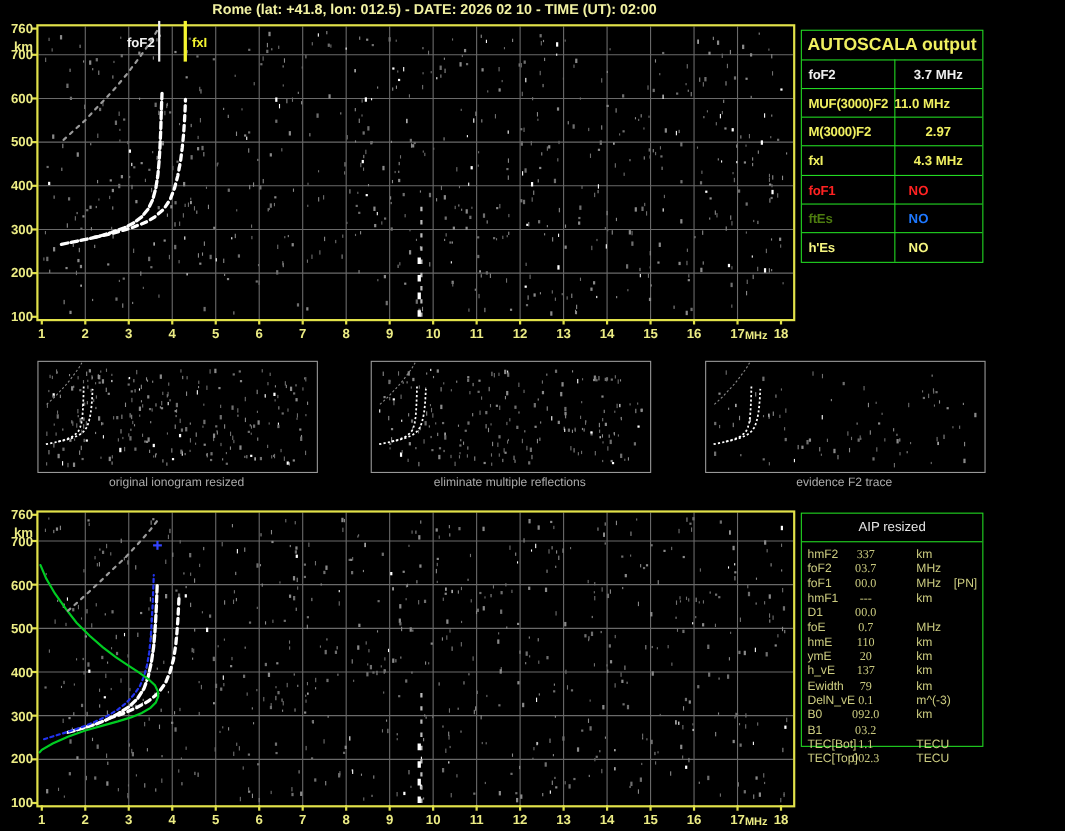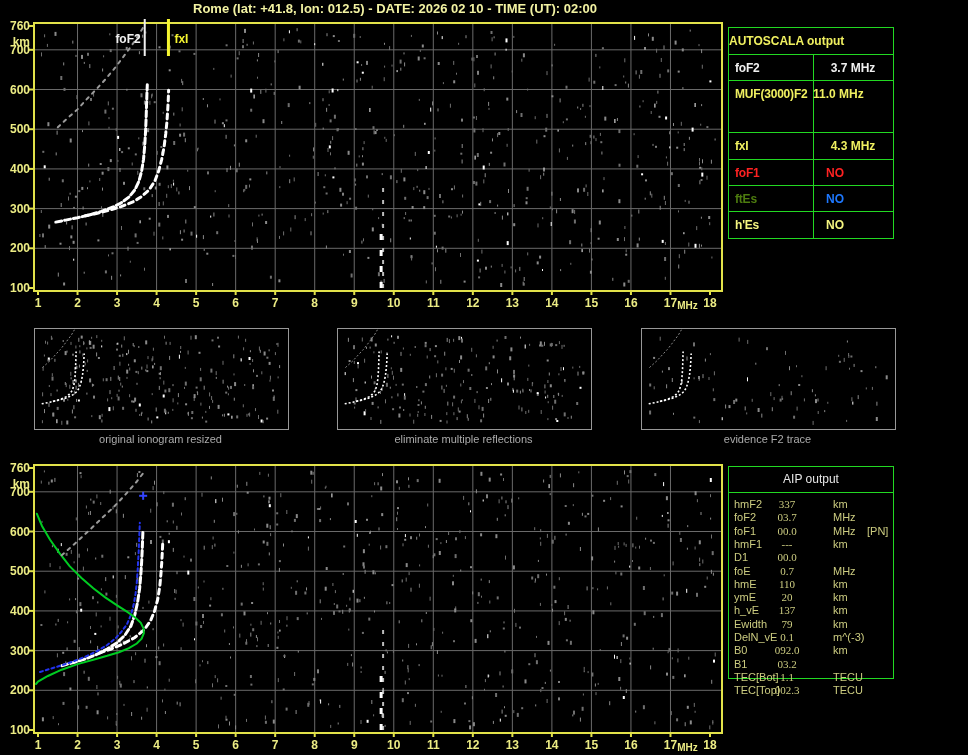--- a/index.html
+++ b/index.html
@@ -10,21 +10,21 @@
          font-size:13px;font-weight:bold;letter-spacing:0px;}
   .plot{position:absolute;width:690px;height:270px;}
   .ticklabel{position:absolute;color:#ECEC84;font-size:12px;font-weight:bold;}
   .yt{width:30px;text-align:right;}
   .xt{width:30px;text-align:center;}
   .unit-sub{font-size:10px;}
   .mklabel{position:absolute;font-size:12px;font-weight:bold;}
   
   #autoscala{left:728px;top:27px;width:164px;height:210px;border:1px solid #22D822;}
   #autoscala .hdr{position:absolute;left:0;top:0;width:100%;height:26px;line-height:26px;
-      color:#F0F060;font-weight:bold;font-size:12px;}
+      text-align:center;color:#F0F060;font-weight:bold;font-size:16px;}
   .as-row{position:absolute;left:0;width:100%;border-top:1px solid #22D822;display:flex;}
   .as-label{width:84px;padding-left:6px;box-sizing:border-box;font-weight:bold;font-size:12px;
       letter-spacing:-0.2px;}
   .as-vsep{position:absolute;left:84px;top:26px;bottom:0;width:1px;background:#22D822;}
   .as-value{flex:1;font-weight:bold;font-size:12px;}
   
   #aip{left:728px;top:466px;width:164px;height:211px;border:1px solid #22D822;overflow:visible;}
   #aip .hdr{position:absolute;left:0;top:0;width:100%;height:25px;line-height:25px;
       border-bottom:1px solid #22D822;text-align:center;color:#E6E6E6;font-size:12px;}
   .aip-row{position:absolute;left:0;width:100%;height:13px;color:#CCCC80;font-size:11px;line-height:13px;}
@@ -46,40 +46,44 @@
   <div class="hdr">AUTOSCALA output</div>
   <div class="as-vsep"></div>
 <div class="as-row" style="top: 26px; height: 26.1429px; line-height: 26.1429px;">
       <div class="as-label" style="color: rgb(240, 240, 240);">foF2</div>
       <div class="as-value" style="color: rgb(240, 240, 240); text-align: center;">3.7 MHz</div>
     </div>
     <div class="as-row" style="top: 52.1429px; height: 26.1429px; line-height: 26.1429px;">
       <div class="as-label" style="color: rgb(240, 240, 96);">MUF(3000)F2</div>
       <div class="as-value" style="color: rgb(240, 240, 96); text-align: left;">11.0 MHz</div>
     </div>
+    <div class="as-row" style="top: 78.2857px; height: 26.1429px; line-height: 26.1429px;">
+      <div class="as-label" style="color: rgb(240, 240, 96);">M(3000)F2</div>
+      <div class="as-value" style="color: rgb(240, 240, 96); text-align: center;">2.97</div>
+    </div>
     <div class="as-row" style="top: 104.429px; height: 26.1429px; line-height: 26.1429px;">
       <div class="as-label" style="color: rgb(240, 240, 96);">fxI</div>
       <div class="as-value" style="color: rgb(240, 240, 96); text-align: center;">4.3 MHz</div>
     </div>
     <div class="as-row" style="top: 130.571px; height: 26.1429px; line-height: 26.1429px;">
       <div class="as-label" style="color: rgb(255, 34, 34);">foF1</div>
       <div class="as-value" style="color: rgb(255, 34, 34); padding-left: 13px;">NO</div>
     </div>
     <div class="as-row" style="top: 156.714px; height: 26.1429px; line-height: 26.1429px;">
       <div class="as-label" style="color: #4d7c0f;">ftEs</div>
       <div class="as-value" style="color: rgb(30, 120, 255); padding-left: 13px;">NO</div>
     </div>
     <div class="as-row" style="top: 182.857px; height: 26.1429px; line-height: 26.1429px;">
       <div class="as-label" style="color: rgb(245, 245, 128);">h'Es</div>
       <div class="as-value" style="color: rgb(245, 245, 128); padding-left: 13px;">NO</div>
     </div>
   </div>
 
 <div id="aip" class="abs">
-  <div class="hdr">AIP output</div>
+  <div class="hdr">AIP resized</div>
 <div class="aip-row" style="top: 31px;">
       <div class="aip-name">hmF2</div>
       <div class="aip-val">337</div>
       <div class="aip-unit">km</div>
     </div>
     <div class="aip-row" style="top: 44.3px;">
       <div class="aip-name">foF2</div>
       <div class="aip-val">03.7</div>
       <div class="aip-unit">MHz</div>
     </div>

